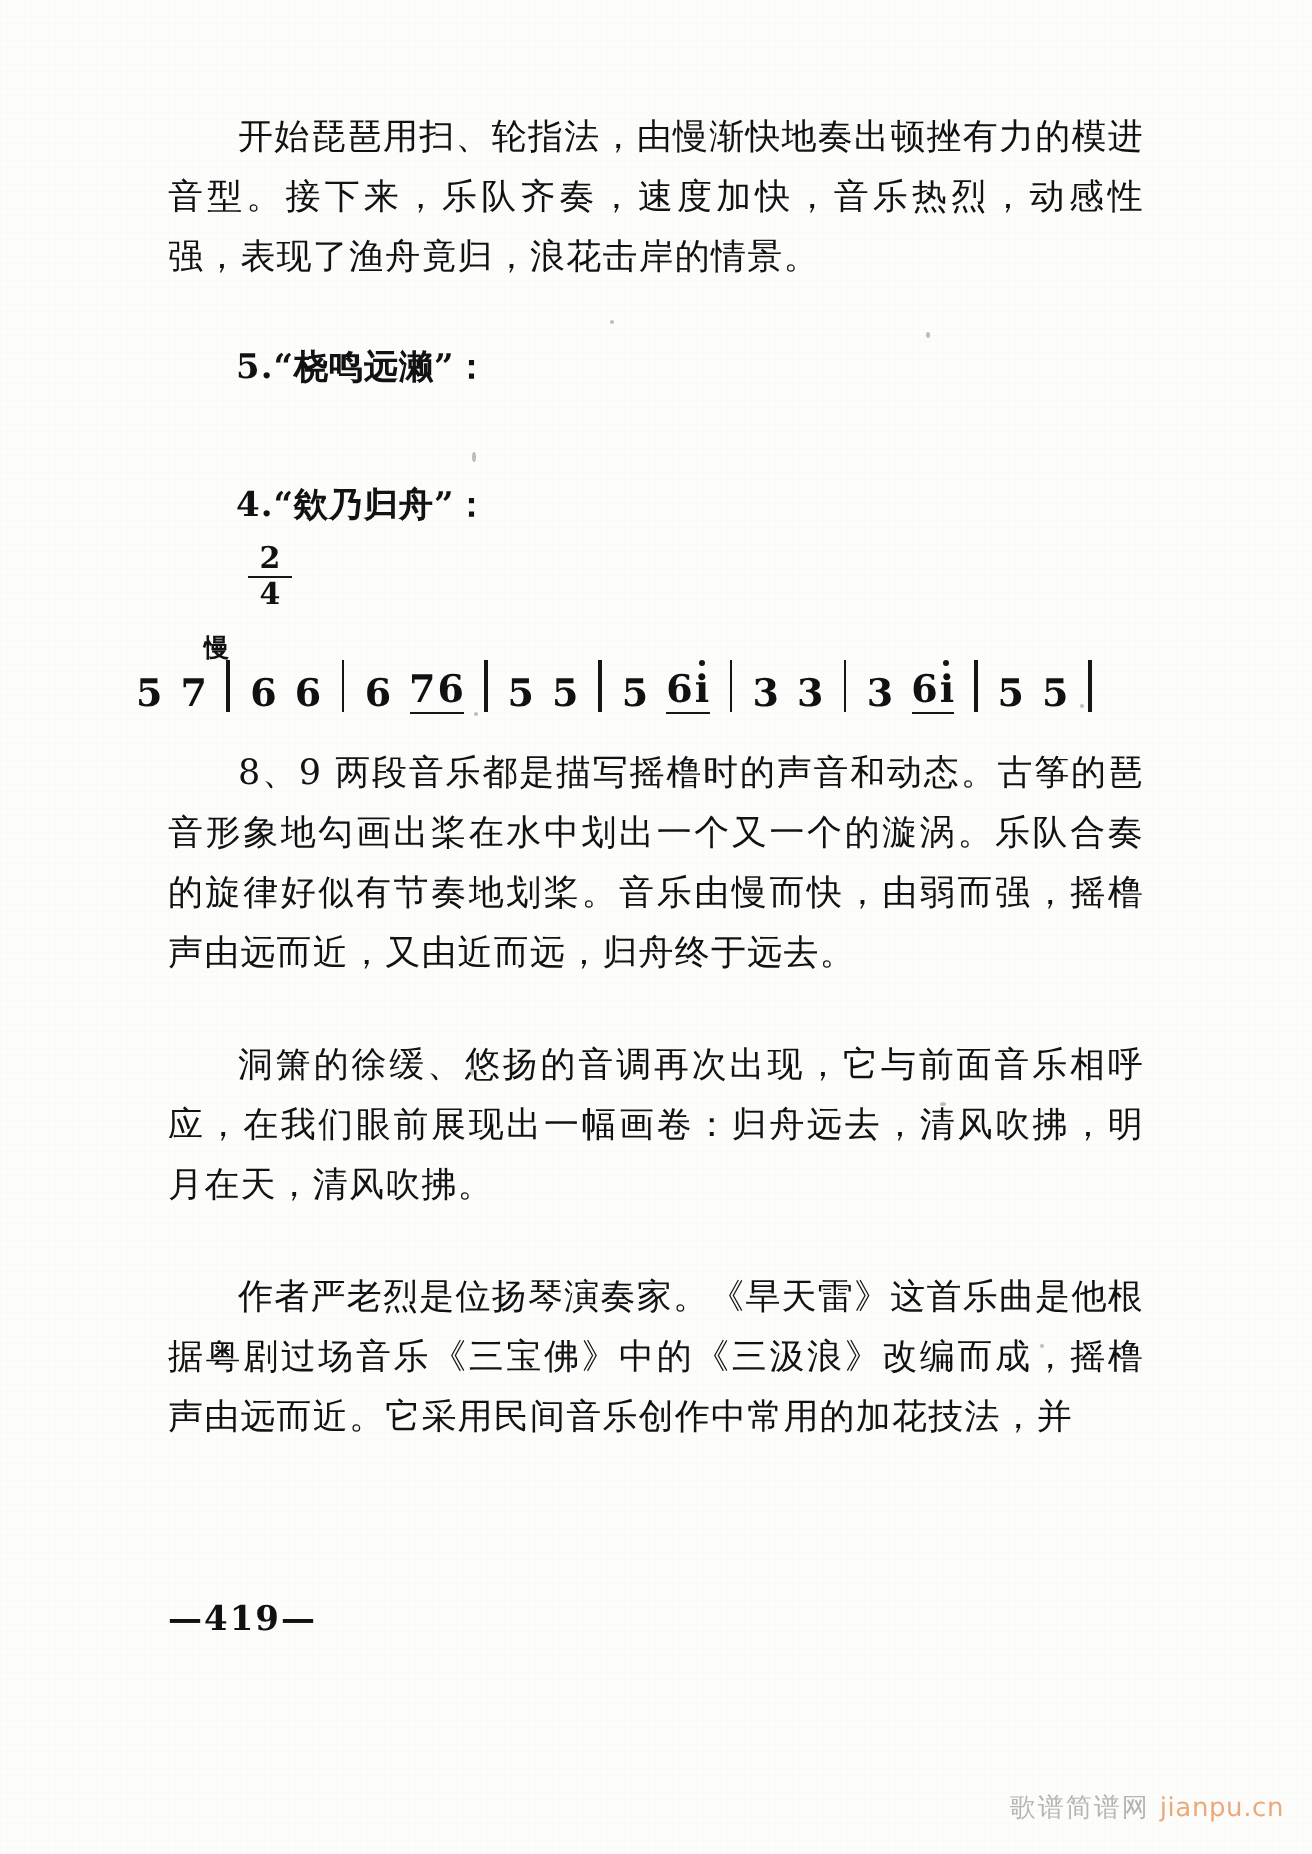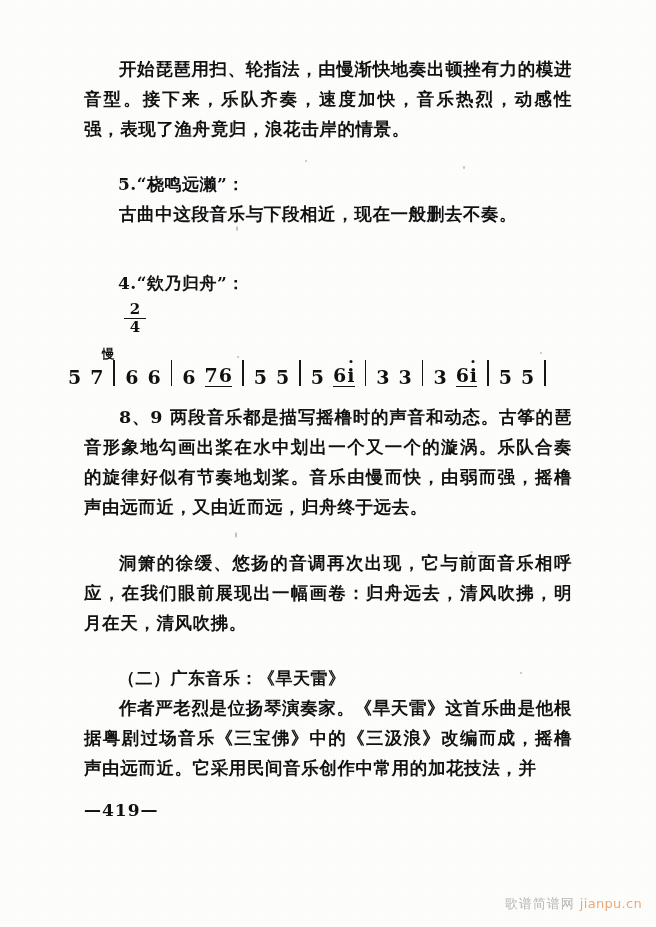--- a/index.html
+++ b/index.html
@@ -33,21 +33,21 @@
     width: 488px;
   }
 
   
   .para {
     font-size: 17.5px;
     line-height: 30px;
     text-align: justify;
     text-justify: inter-ideograph;
     letter-spacing: 0.6px;
-    font-weight: 700;
+    font-weight: 400;
     margin: 0;
     color: #121212;
   }
   .para.indent { text-indent: 2em; }
 
   .para-block { margin-bottom: 0; }
 
   
   .heading {
     font-size: 17px;
@@ -191,21 +191,20 @@
   <div class="speck" style="left:237px;top:356px;width:2px;height:2px;"></div>
   <div class="speck" style="left:540px;top:352px;width:2px;height:2px;"></div>
 
   <div class="content">
 
     <p class="para indent para-block">开始琵琶用扫、轮指法，由慢渐快地奏出顿挫有力的模进音型。接下来，乐队齐奏，速度加快，音乐热烈，动感性强，表现了渔舟竟归，浪花击岸的情景。</p>
 
     <div class="gap-md"></div>
 
     <p class="heading">5.“桡鸣远濑”：</p>
-    <p class="para indent">古曲中这段音乐与下段相近，现在一般删去不奏。</p>
 
     <div class="gap-lg"></div>
 
     <p class="heading">4.“欸乃归舟”：</p>
 
     <div class="notation">
 
       <div class="timesig">
         <span class="num">2</span>
         <span class="bar"></span>
@@ -270,21 +269,20 @@
     <div class="gap-sm"></div>
 
     <p class="para indent">8、9 两段音乐都是描写摇橹时的声音和动态。古筝的琶音形象地勾画出桨在水中划出一个又一个的漩涡。乐队合奏的旋律好似有节奏地划桨。音乐由慢而快，由弱而强，摇橹声由远而近，又由近而远，归舟终于远去。</p>
 
     <div class="gap-md"></div>
 
     <p class="para indent">洞箫的徐缓、悠扬的音调再次出现，它与前面音乐相呼应，在我们眼前展现出一幅画卷：归舟远去，清风吹拂，明月在天，清风吹拂。</p>
 
     <div class="gap-md"></div>
 
-    <p class="heading">（二）广东音乐：《旱天雷》</p>
     <p class="para indent">作者严老烈是位扬琴演奏家。《旱天雷》这首乐曲是他根据粤剧过场音乐《三宝佛》中的《三汲浪》改编而成，摇橹声由远而近。它采用民间音乐创作中常用的加花技法，并</p>
 
   </div>
 
   <div class="page-number">—419—</div>
 
   <div class="watermark">
     <span class="cn">歌谱简谱网</span><span class="dom">jianpu.cn</span>
   </div>
 

